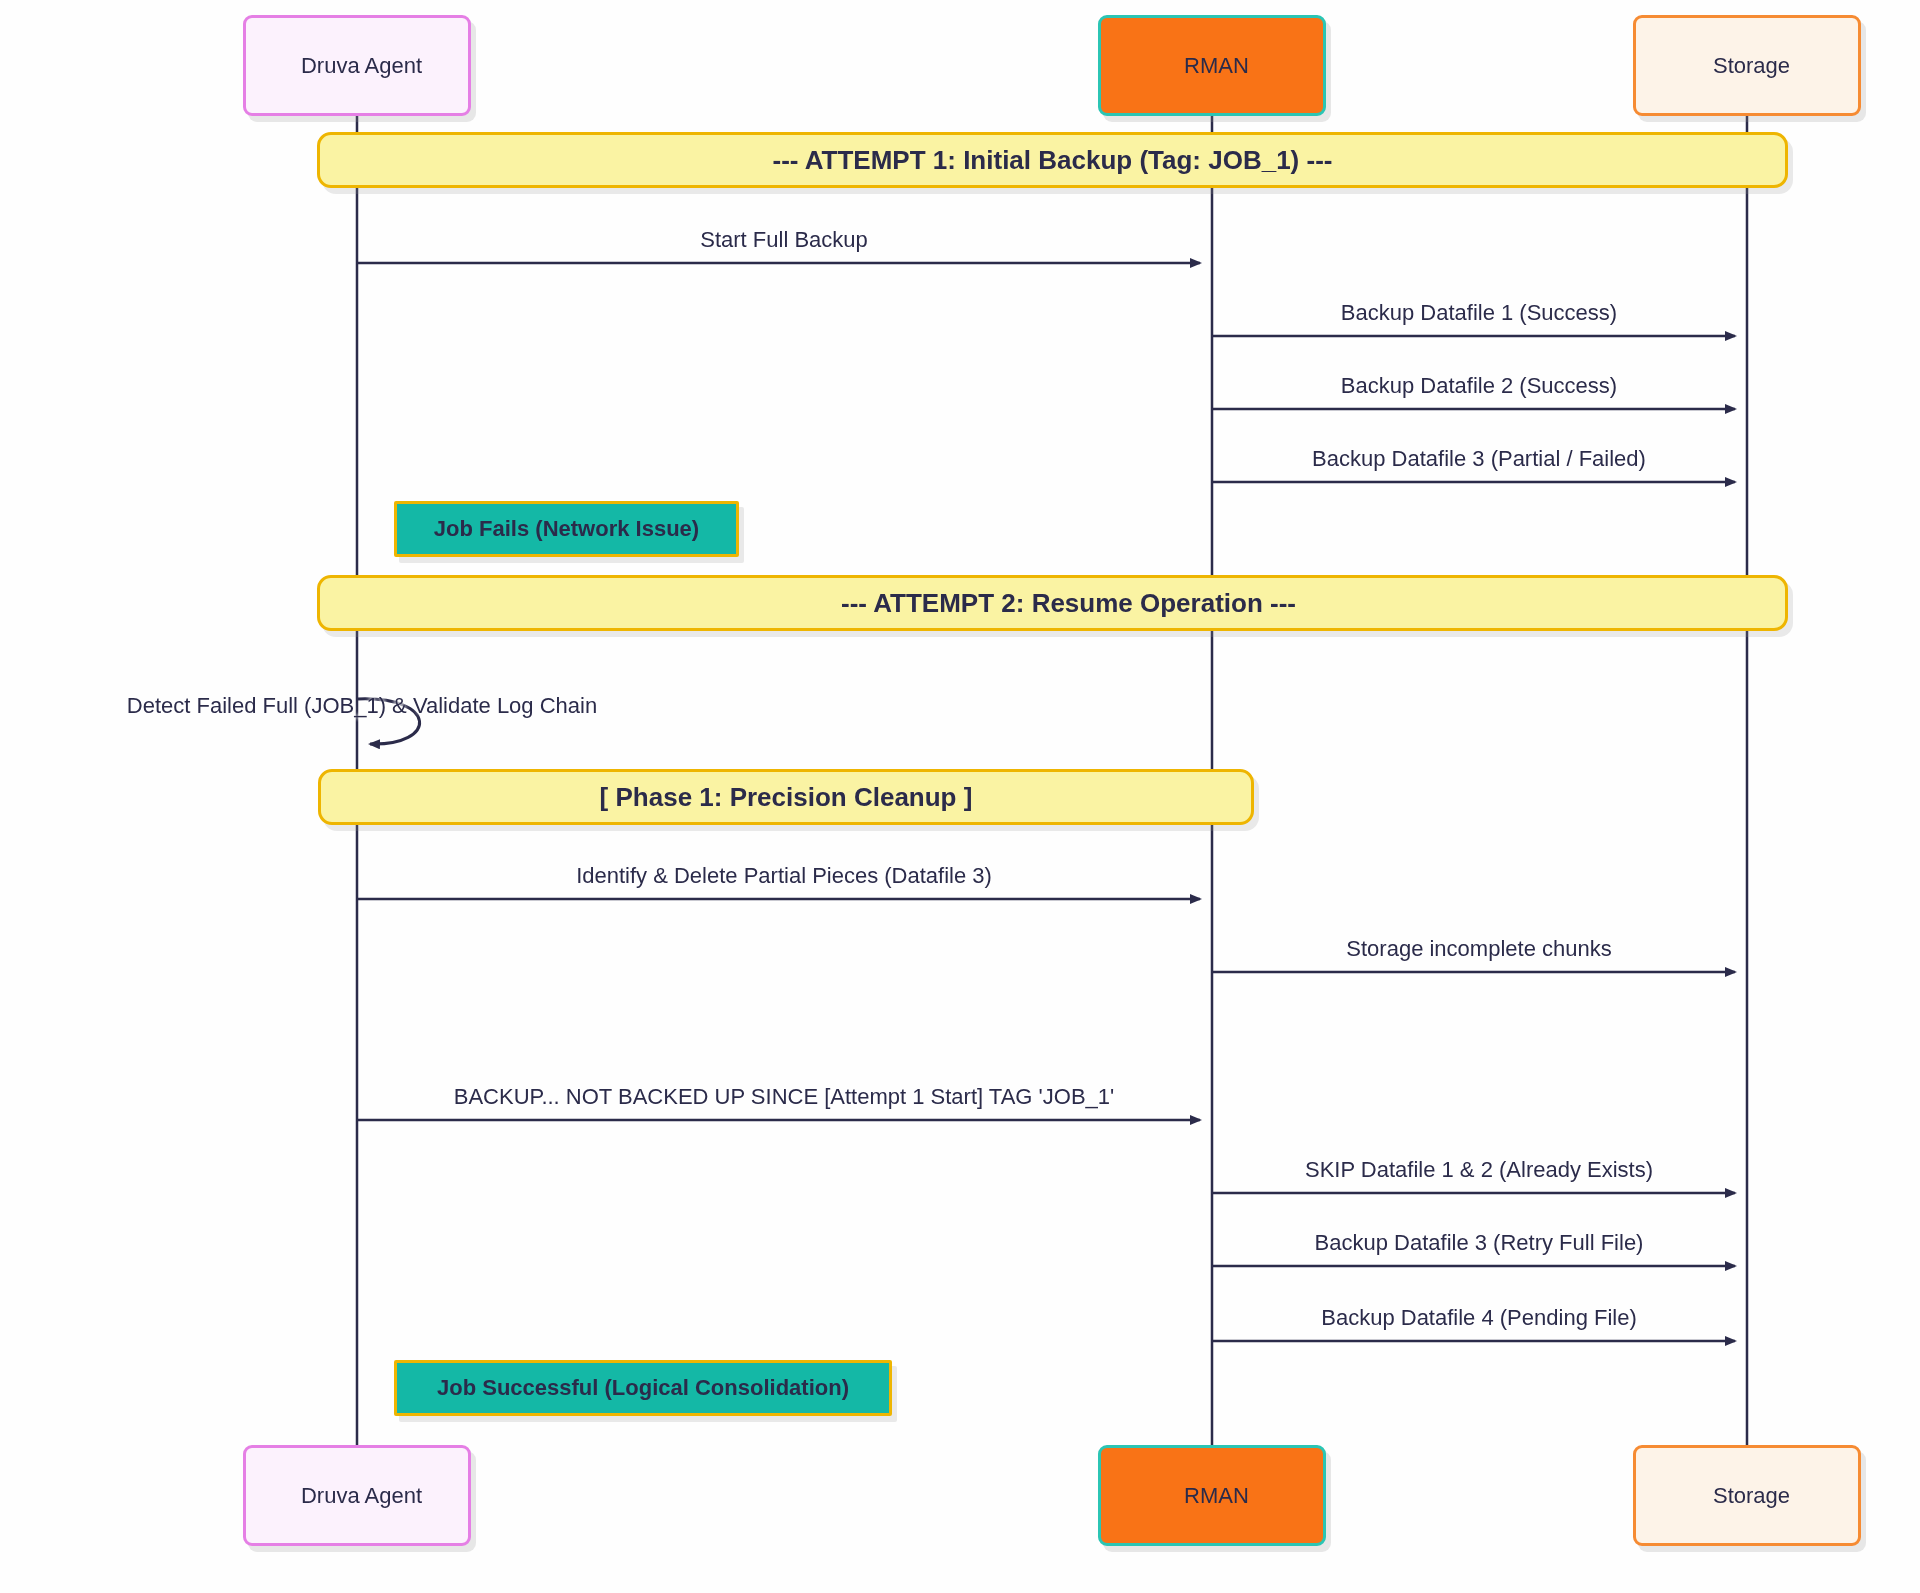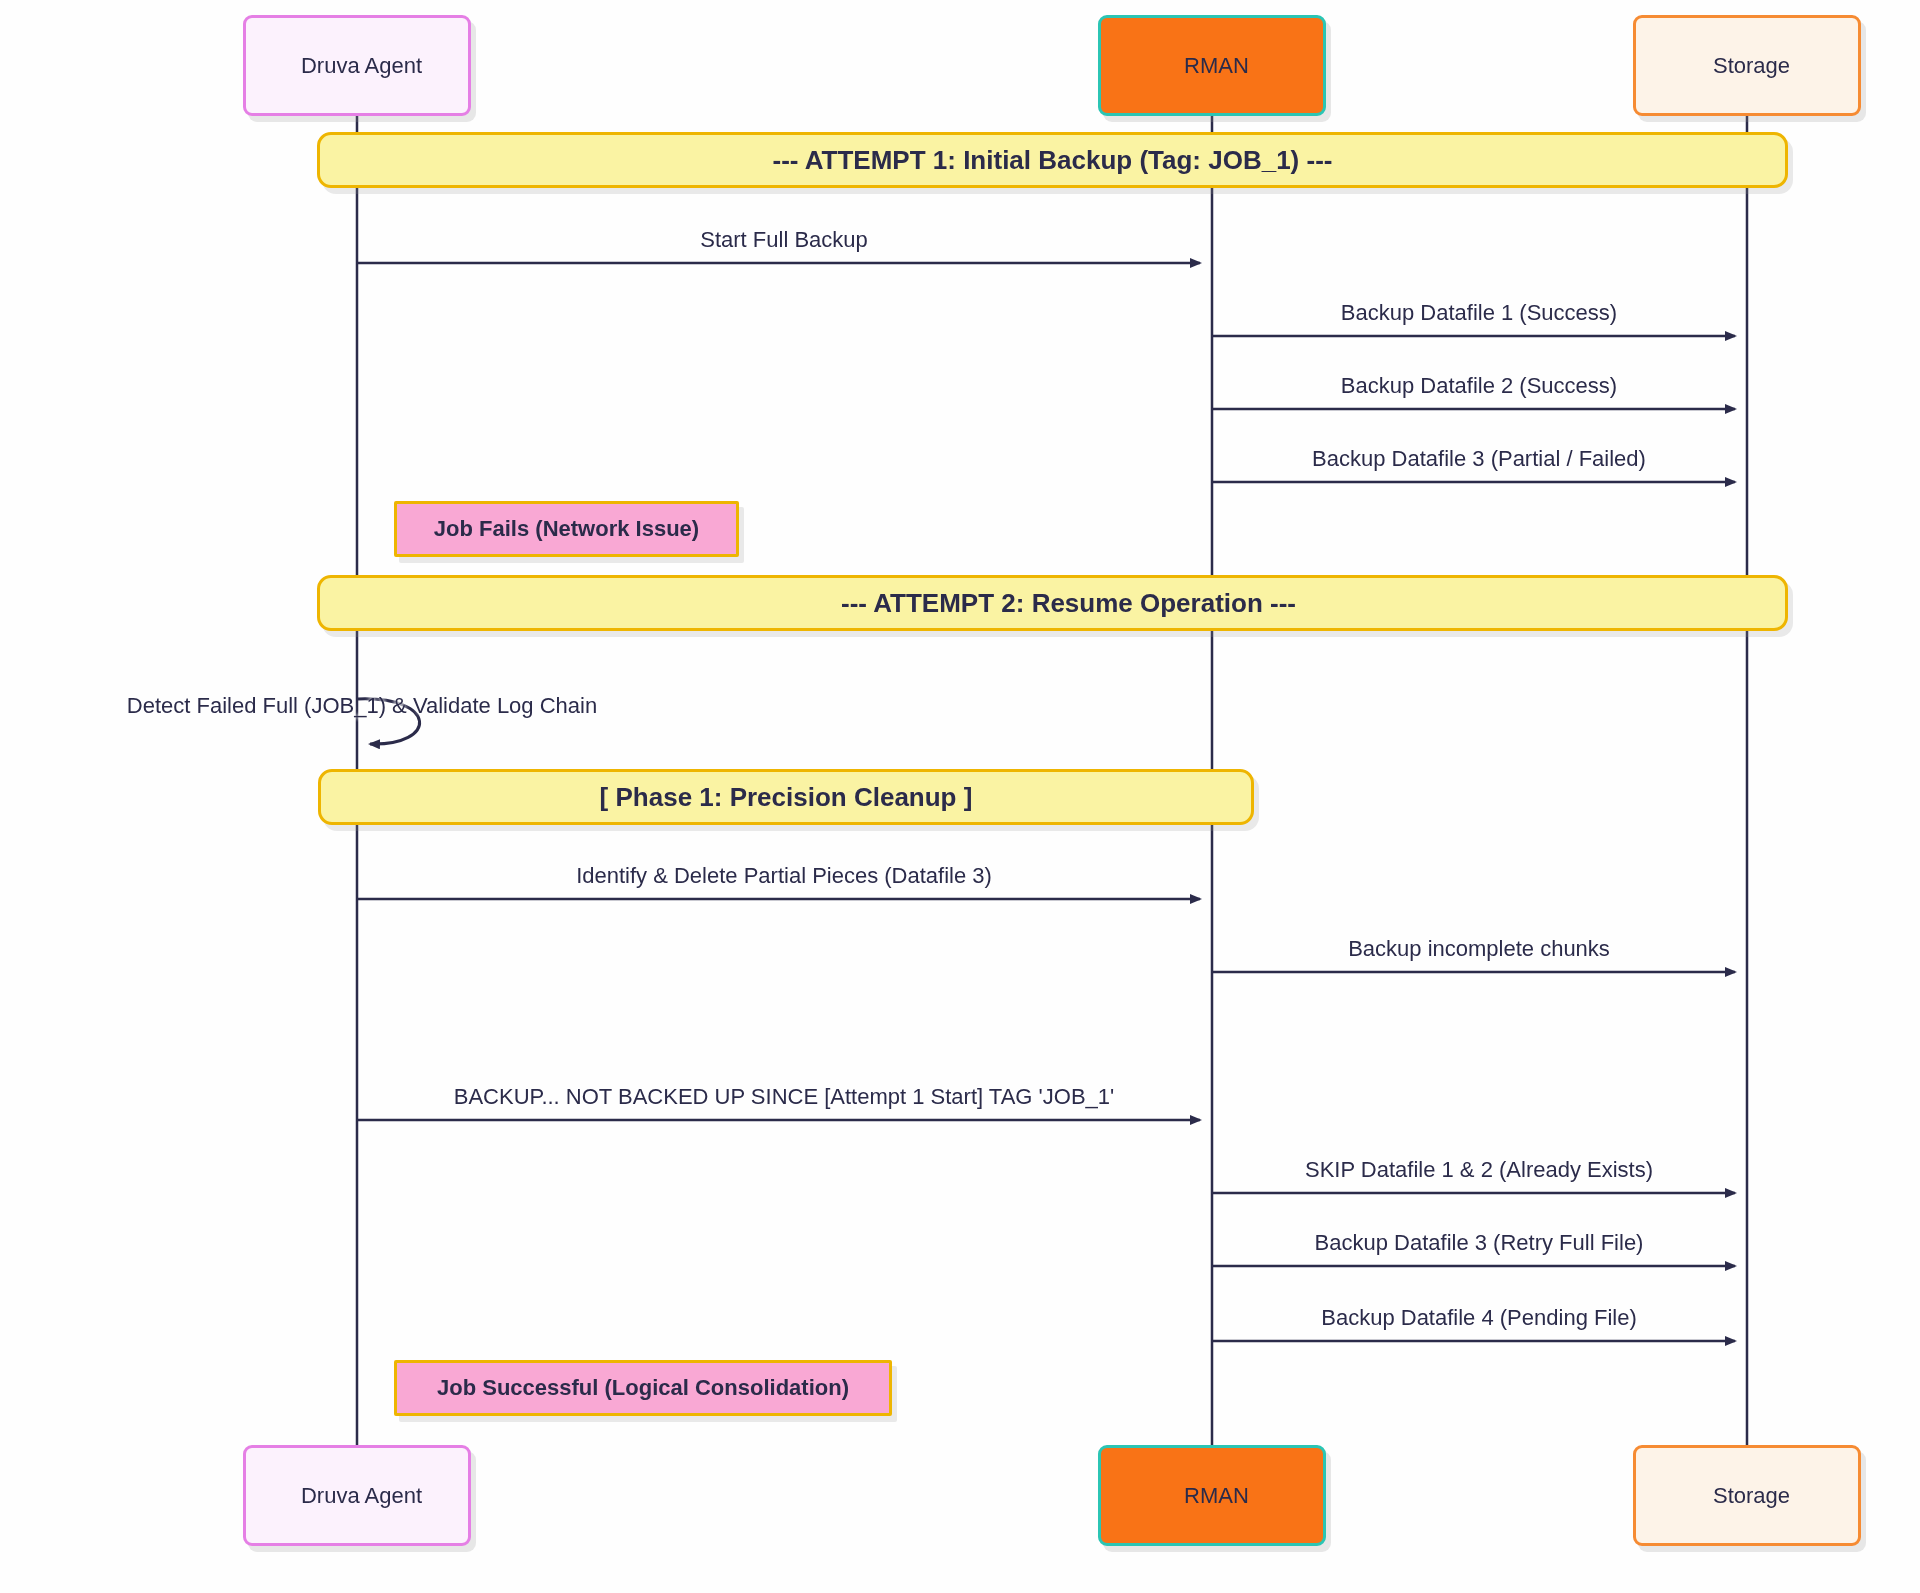--- a/index.html
+++ b/index.html
@@ -34,21 +34,21 @@
     height:56px;
     display:flex;align-items:center;justify-content:center;
     font-size:26px;font-weight:700;
     z-index:2;
     box-shadow:5px 6px 0 rgba(150,150,150,0.20);
     box-sizing:border-box;
     border-radius:14px;
   }
   .note{
     position:absolute;
-    background:#f9a8d4;
+    background:#14b8a6;
     border:3px solid #eeb501;
     display:flex;align-items:center;justify-content:center;
     font-size:22px;font-weight:700;
     z-index:2;
     box-shadow:5px 6px 0 rgba(150,150,150,0.20);
     box-sizing:border-box;
     border-radius:2px;
     white-space:nowrap;
   }
   .msg{
@@ -117,21 +117,21 @@
   <div class="note" style="left:394px;top:1360px;width:498px;height:56px;align-items:center;">
     <span>Job Successful (Logical Consolidation)</span>
   </div>
 
   <div class="msg" style="left:784px;top:227px;">Start Full Backup</div>
   <div class="msg" style="left:1479px;top:300px;">Backup Datafile 1 (Success)</div>
   <div class="msg" style="left:1479px;top:373px;">Backup Datafile 2 (Success)</div>
   <div class="msg" style="left:1479px;top:446px;">Backup Datafile 3 (Partial / Failed)</div>
   <div class="msg" style="left:362px;top:661px;margin-top:32px;">Detect Failed Full (JOB_1) &amp; Validate Log Chain</div>
   <div class="msg" style="left:784px;top:863px;">Identify &amp; Delete Partial Pieces (Datafile 3)</div>
-  <div class="msg" style="left:1479px;top:936px;">Backup incomplete chunks</div>
+  <div class="msg" style="left:1479px;top:936px;">Storage incomplete chunks</div>
   <div class="msg" style="left:784px;top:1084px;">BACKUP... NOT BACKED UP SINCE [Attempt 1 Start] TAG 'JOB_1'</div>
   <div class="msg" style="left:1479px;top:1157px;">SKIP Datafile 1 &amp; 2 (Already Exists)</div>
   <div class="msg" style="left:1479px;top:1230px;">Backup Datafile 3 (Retry Full File)</div>
   <div class="msg" style="left:1479px;top:1305px;">Backup Datafile 4 (Pending File)</div>
 
   <div class="actor druva" style="left:243px;top:1445px;">
     <span>Druva Agent</span>
   </div>
   <div class="actor rman" style="left:1098px;top:1445px;">
     <span>RMAN</span>

